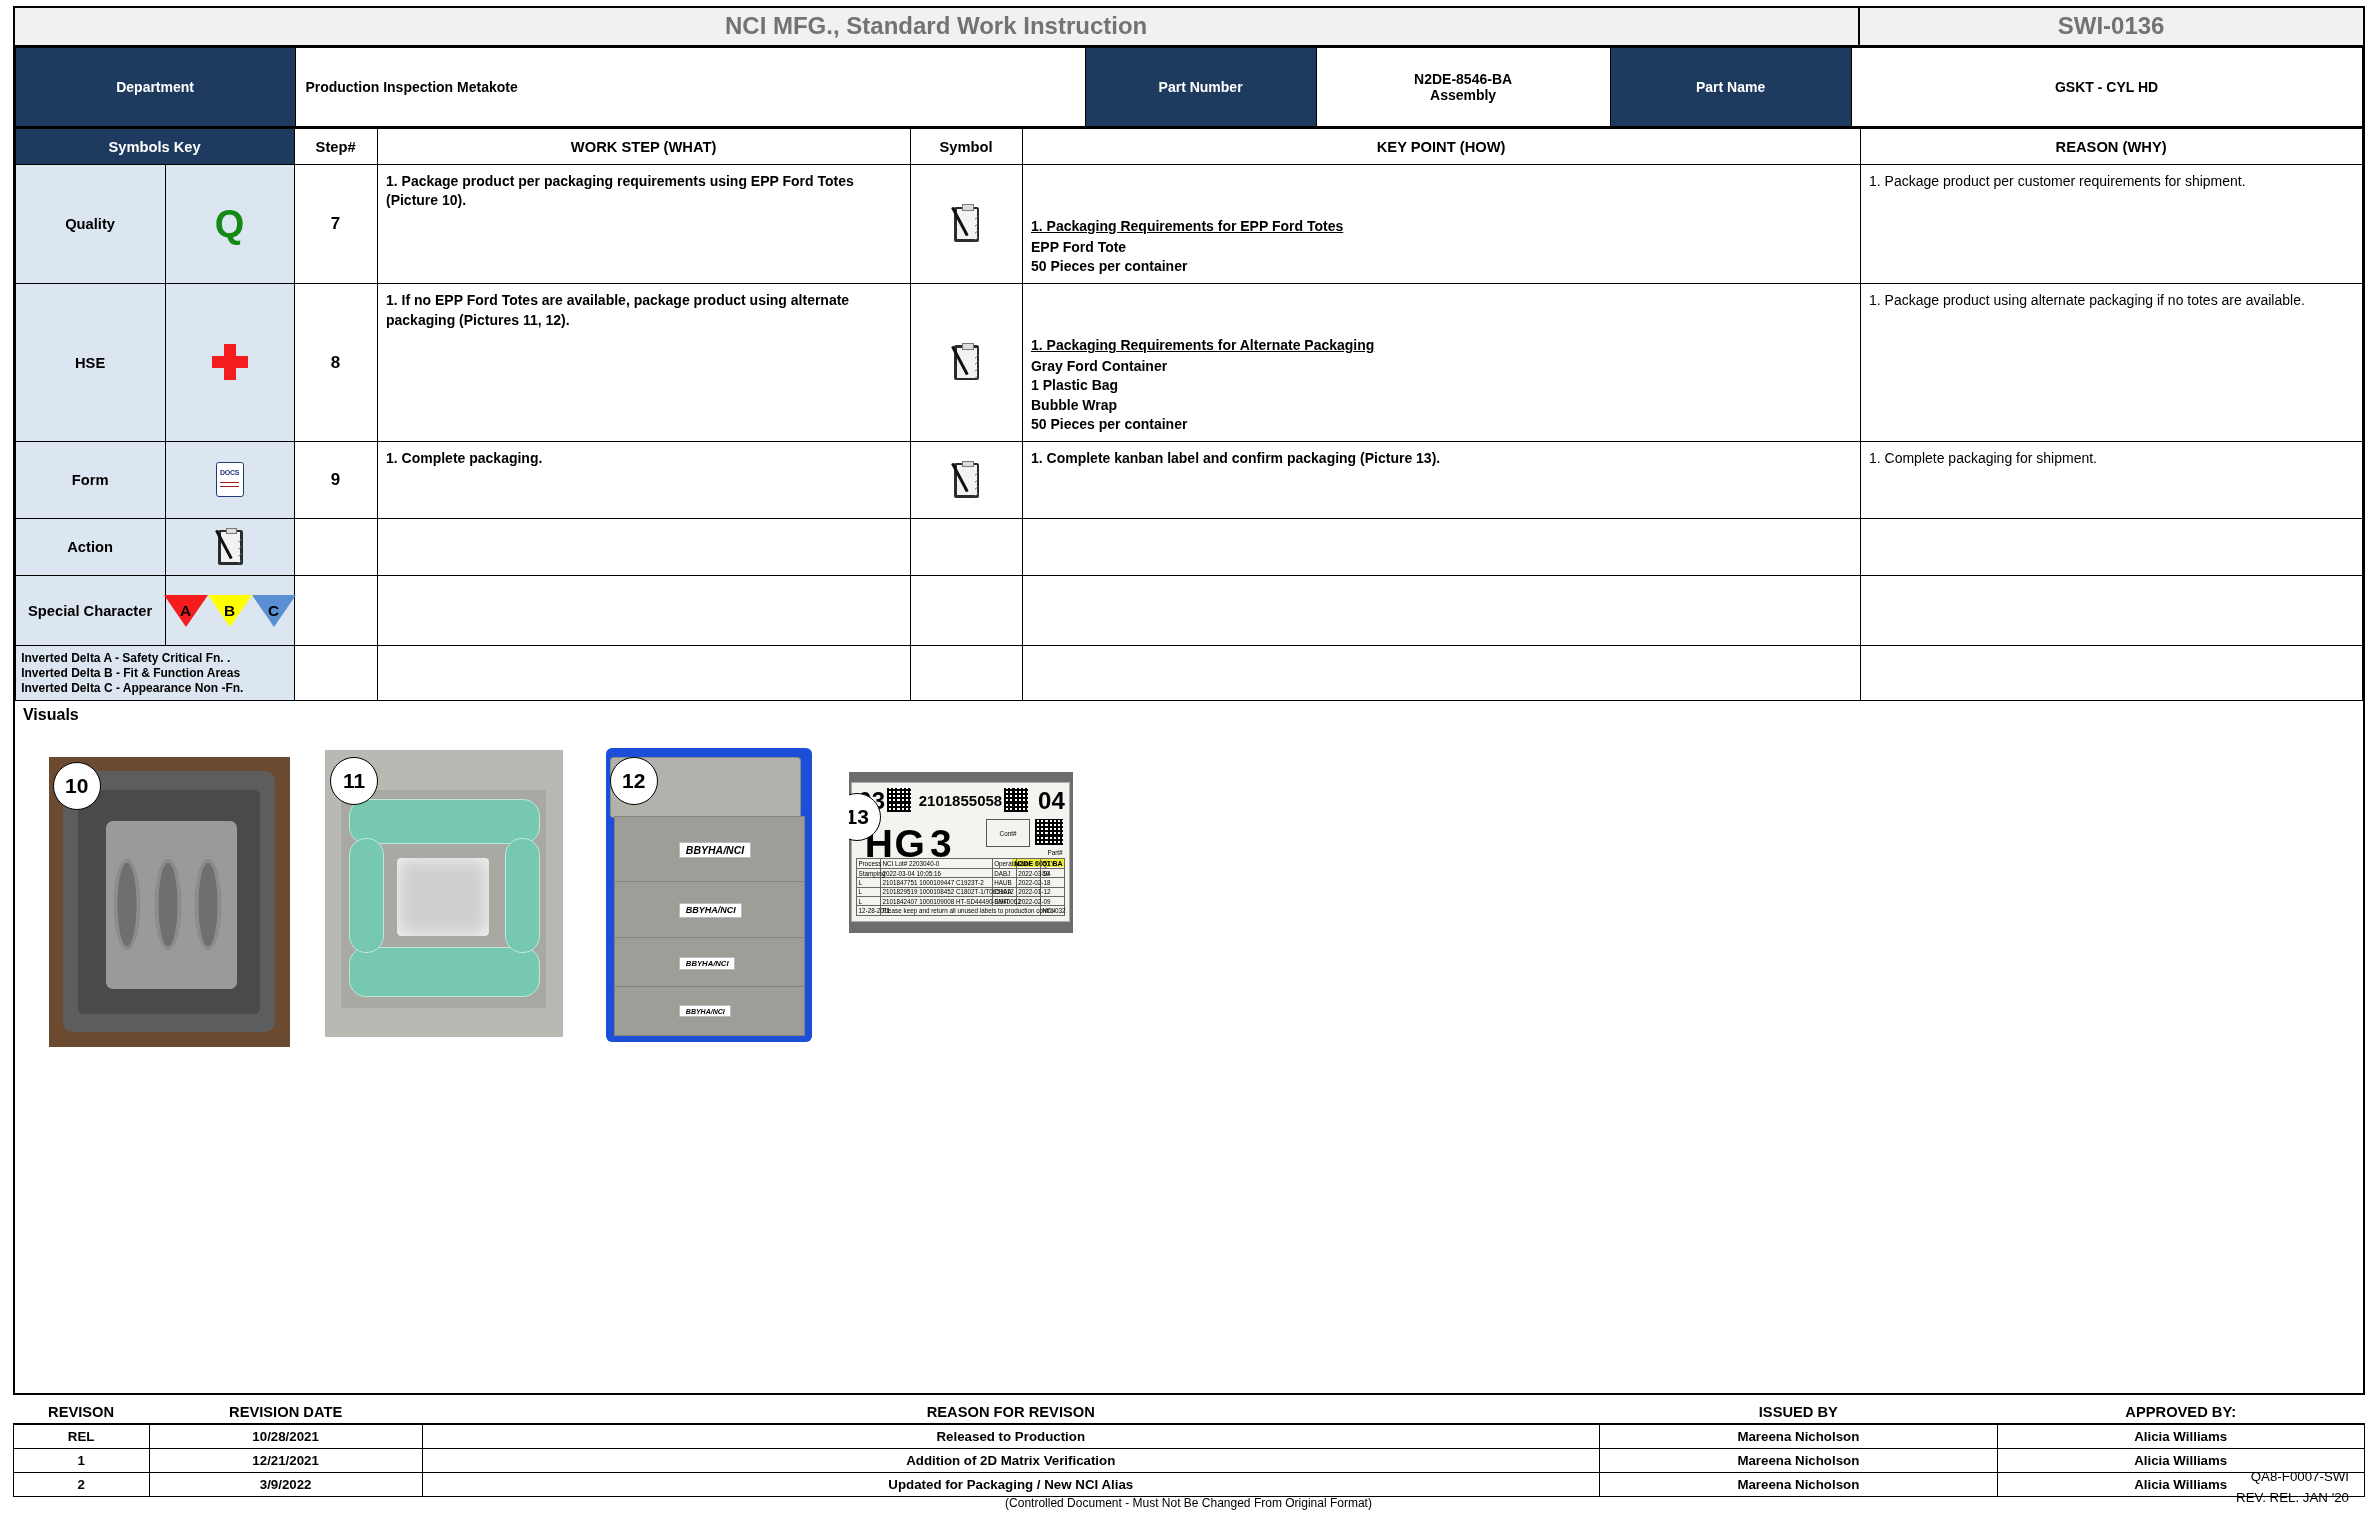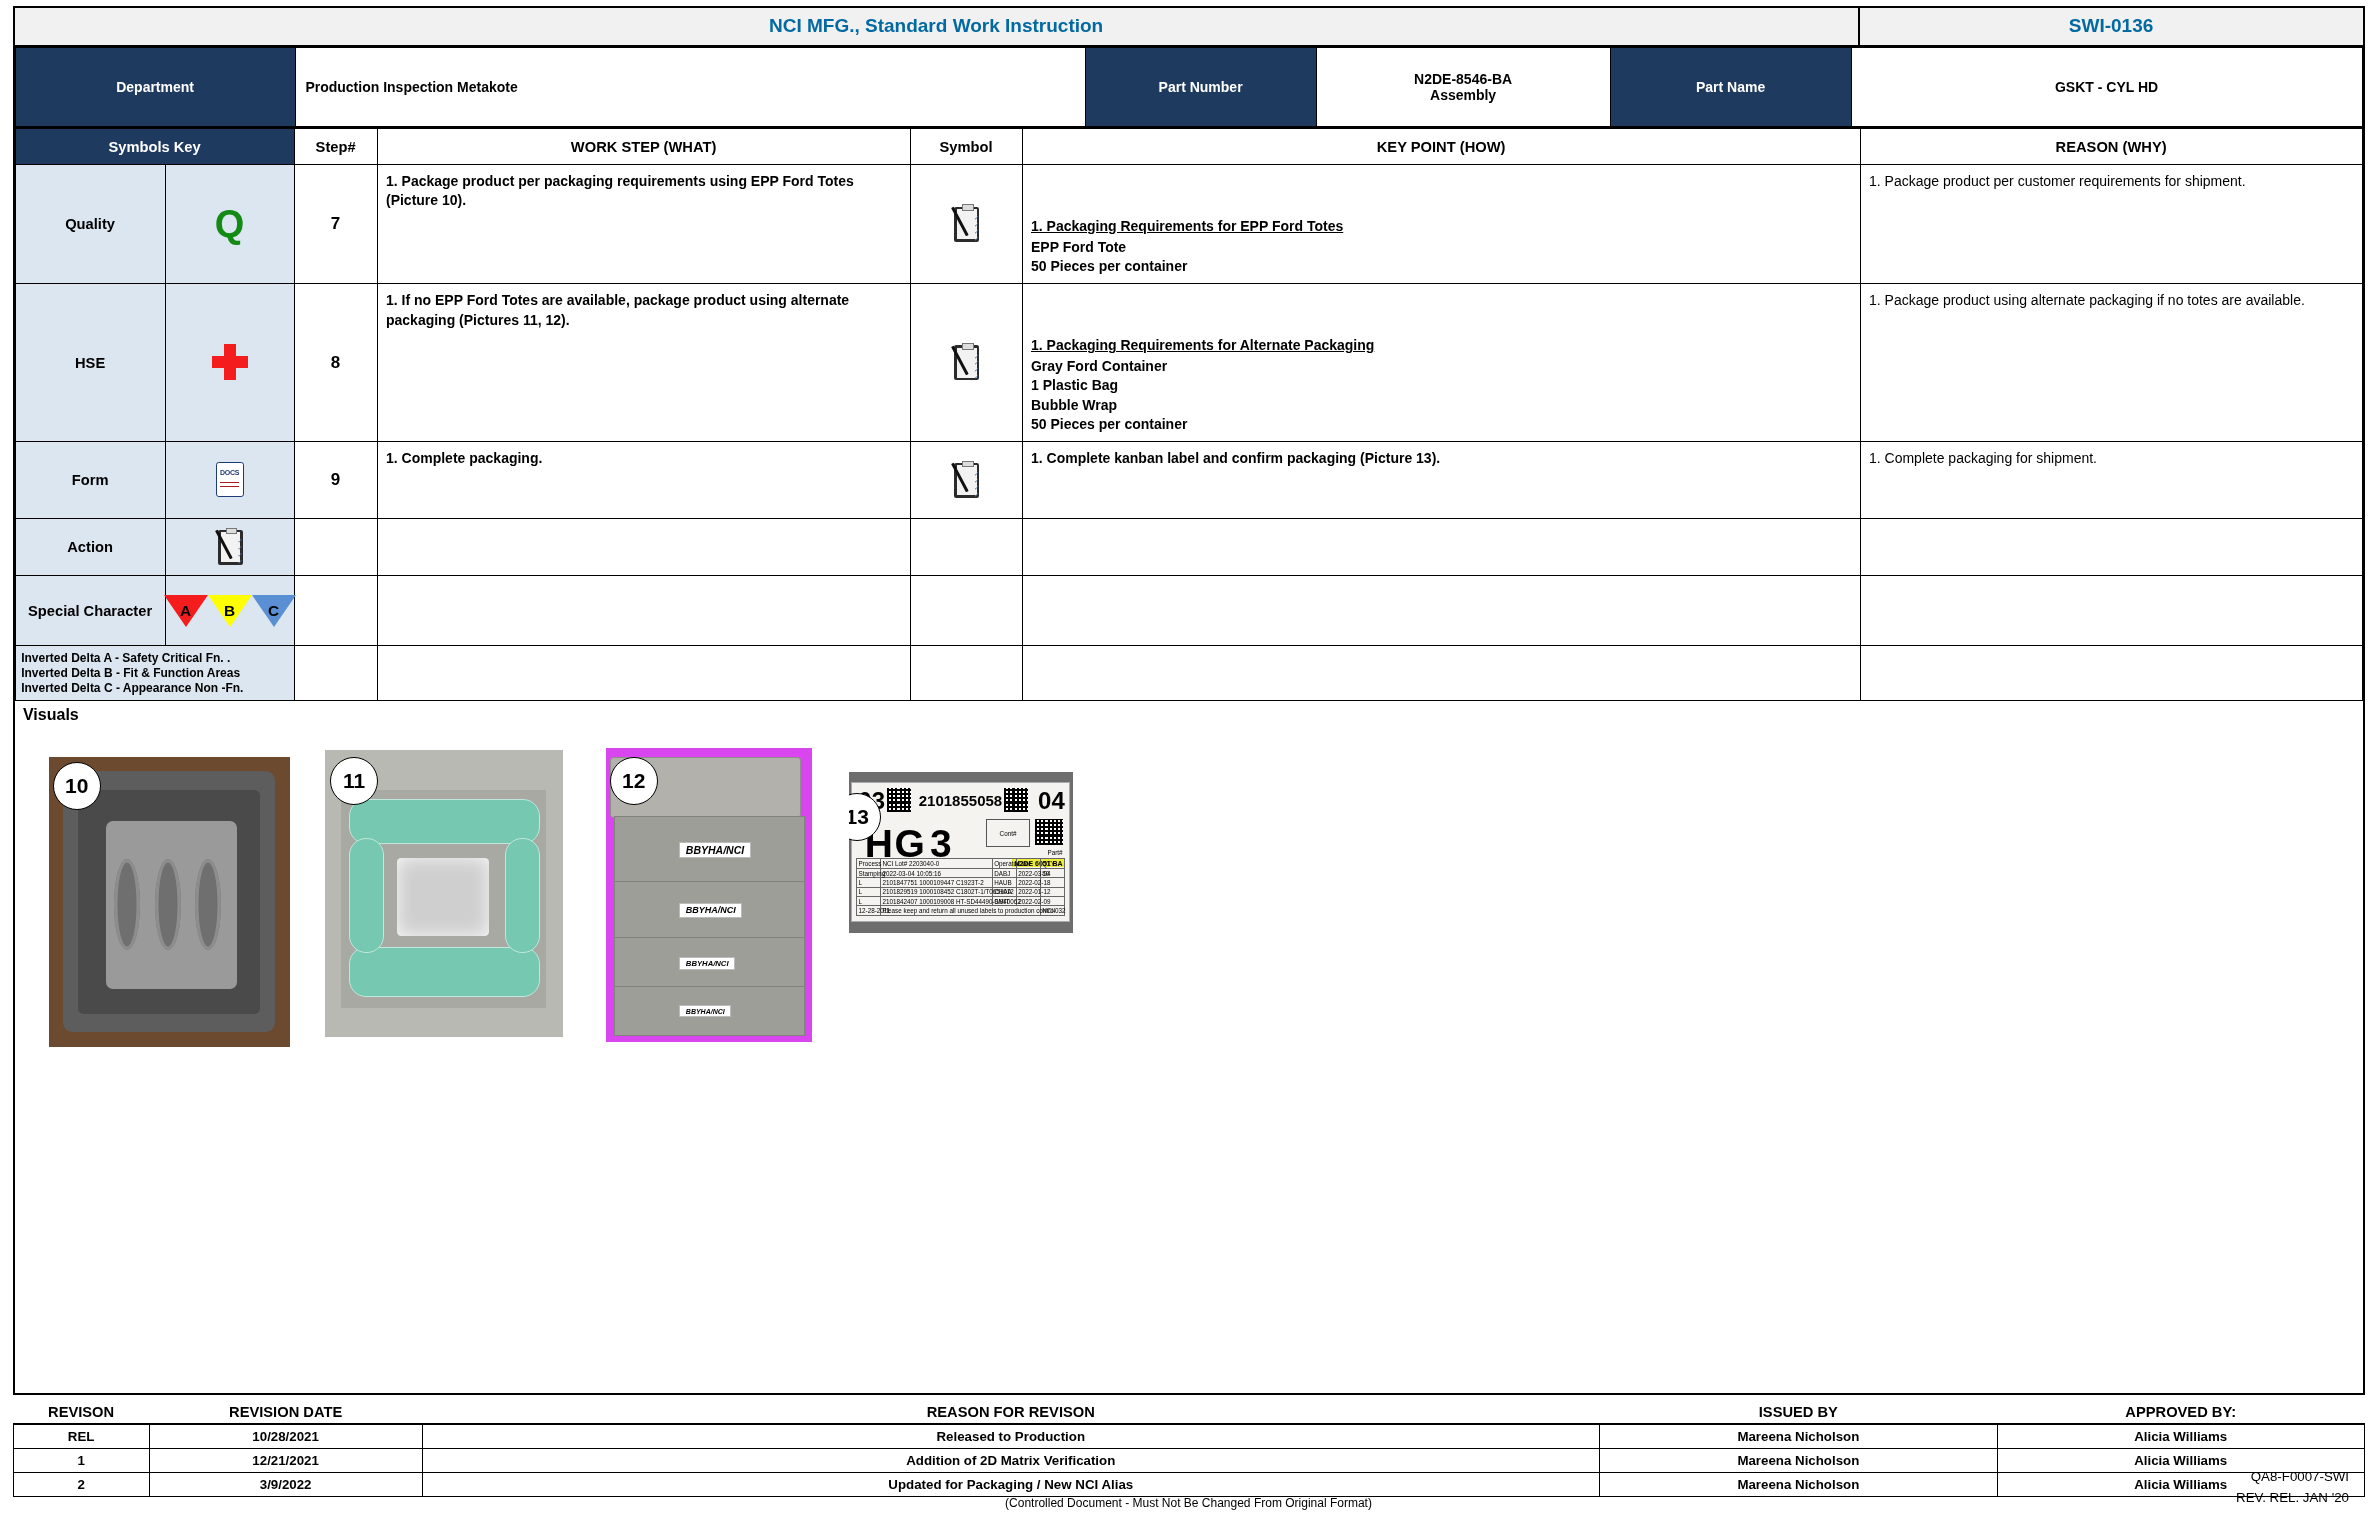--- a/index.html
+++ b/index.html
@@ -11,21 +11,21 @@
   .navy{background:#1f3a5f;color:#fff;font-weight:bold;text-align:center;}
 
   
   .frame{position:absolute;left:12.6px;top:5.6px;width:2352px;height:1389px;border:2.8px solid #000;box-sizing:border-box;}
 
   
   .titlebar{display:flex;height:39px;border-bottom:2.8px solid #000;box-sizing:border-box;}
   .titlebar .t1{flex:0 0 1845px;background:#f1f1f1;display:flex;align-items:center;justify-content:center;
                 border-right:2.8px solid #000;box-sizing:border-box;}
   .titlebar .t2{flex:1;background:#f1f1f1;display:flex;align-items:center;justify-content:center;box-sizing:border-box;}
-  .titlebar span{color:#0369a1;font-weight:bold;font-size:19px;}
+  .titlebar span{color:#737373;font-weight:bold;font-size:24px;}
 
   
   table.meta{width:100%;border-bottom:2.8px solid #000;}
   table.meta td{border:0.7px solid #000;padding:0 9.8px;font-size:14px;vertical-align:middle;}
   td.meta-lbl{font-size:14px;font-weight:bold;}
   td.meta-val{font-weight:bold;font-size:17px;}
   td.meta-ctr{text-align:center;font-weight:bold;font-size:17px;}
 
   
   table.steps{width:100%;}
@@ -83,21 +83,21 @@
         box-shadow:inset 0 0 0 3.5px #8d8d8d;}
 
   
   .p11{background:#b9b9b4;}
   .tote-in{position:absolute;left:7%;top:14%;width:86%;height:76%;background:#a9a9a4;}
   .bagrow{position:absolute;background:#76c9b0;border:1.4px solid #bfe7dc;border-radius:17px;}
   .plasticbag{position:absolute;left:27%;top:31%;width:45%;height:36%;background:#cfcfcf;border-radius:4.2px;
               box-shadow:inset 0 0 18px rgba(255,255,255,.85);}
 
   
-  .p12{background:#d946ef;}
+  .p12{background:#1d4ed8;border-radius:6px;}
   .crate{position:absolute;left:4%;background:#9e9e99;border:1.4px solid #83837e;}
   .crate .lbl{position:absolute;left:34%;top:38%;background:#fff;color:#000;font-weight:bold;
               font-style:italic;padding:1.4px 5.6px;border:0.7px solid #bbb;white-space:nowrap;}
   .lid{position:absolute;left:2%;top:3%;width:92%;height:20%;background:#b3b1ac;border:1.4px solid #8f8d88;border-radius:3.5px;}
 
   
   .p13{background:#6d6d6d;}
   .label{position:absolute;left:1%;top:6%;width:97%;height:86%;background:#f4f3ef;border:0.7px solid #aaa;}
   .qr{background:
      repeating-linear-gradient(0deg,#000 0 2.1px,#fff 2.1px 4.2px),

